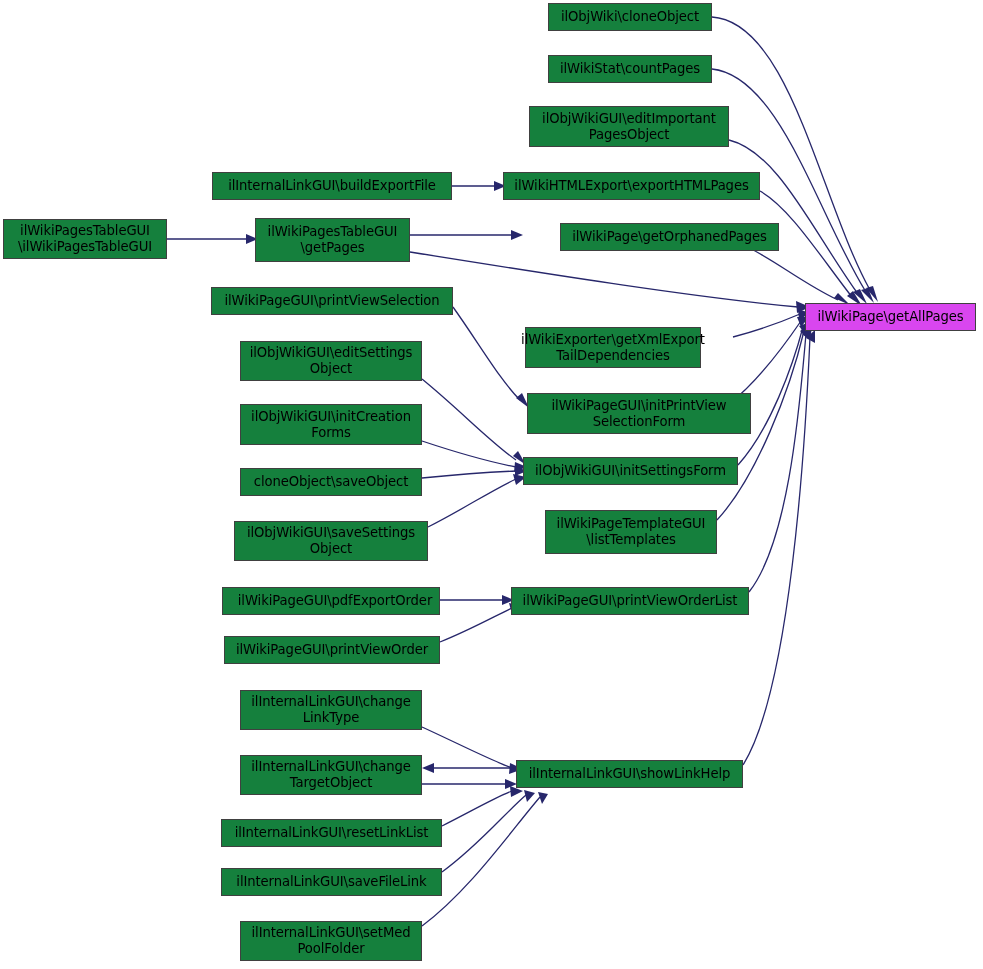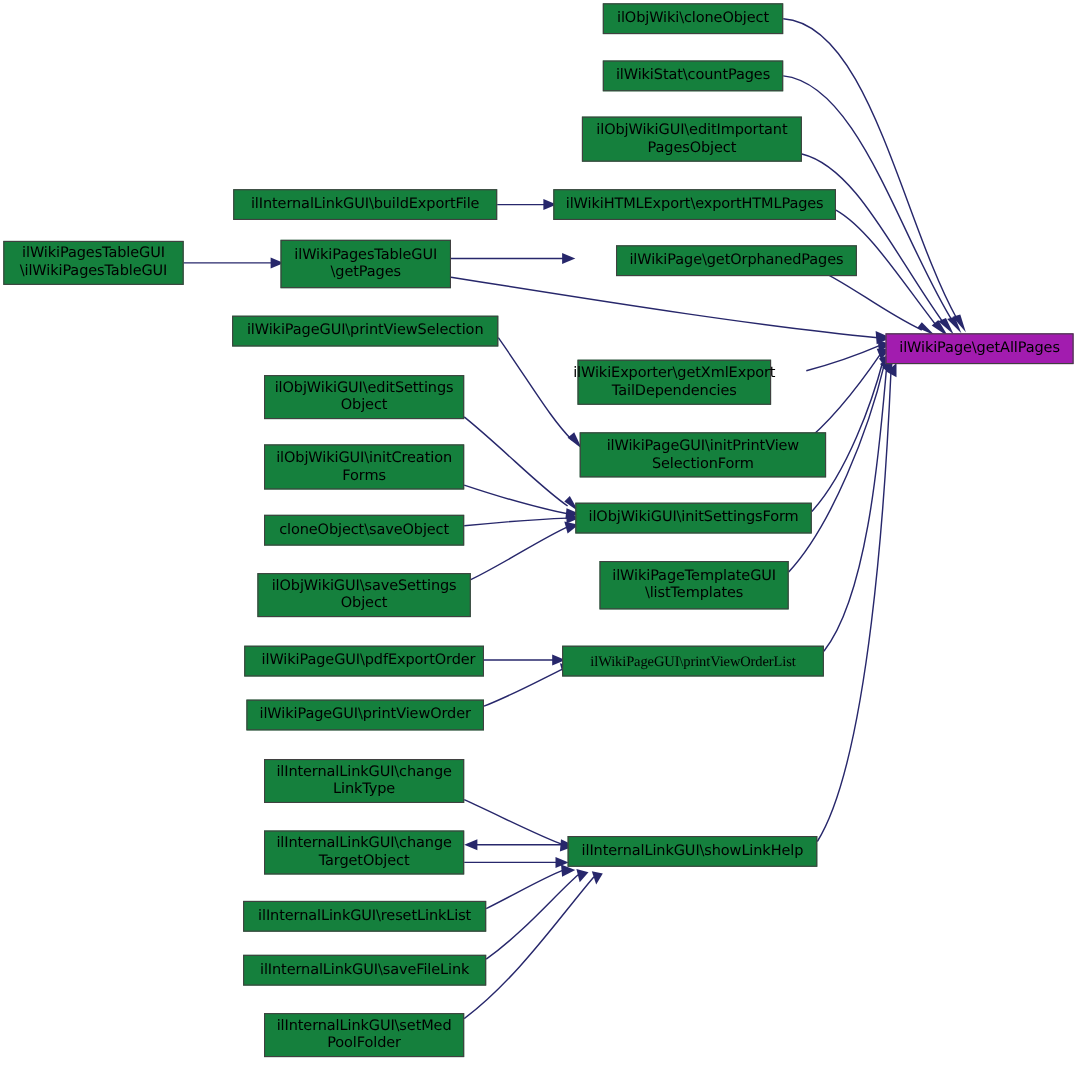--- a/index.html
+++ b/index.html
@@ -35,21 +35,21 @@
     text-align: center;
     font-size: 13.2px;
     line-height: 1.18;
     color: #000000;
     letter-spacing: -0.1px;
     white-space: pre-line;
     padding: 0 3px;
     cursor: default;
   }
   .node-box.highlight {
-    background: #a21caf;
+    background: #d946ef;
   }
   .edge-path {
     fill: none;
     stroke: #27276b;
     stroke-width: 1.3;
   }
   .edge-head {
     fill: #27276b;
     stroke: none;
   }
@@ -194,21 +194,21 @@
 SelectionForm</span></div>
       <div class="node-box" style="left: 240px; top: 404px; width: 182px; height: 41px;"><span>ilObjWikiGUI\initCreation
 Forms</span></div>
       <div class="node-box" style="left: 523px; top: 457px; width: 215px; height: 28px;"><span>ilObjWikiGUI\initSettingsForm</span></div>
       <div class="node-box" style="left: 240px; top: 468px; width: 182px; height: 28px;"><span>cloneObject\saveObject</span></div>
       <div class="node-box" style="left: 545px; top: 510px; width: 172px; height: 44px;"><span>ilWikiPageTemplateGUI
 \listTemplates</span></div>
       <div class="node-box" style="left: 234px; top: 521px; width: 194px; height: 40px;"><span>ilObjWikiGUI\saveSettings
 Object</span></div>
       <div class="node-box" style="left: 222px; top: 587px; width: 218px; height: 28px; padding-left: 11px;"><span>ilWikiPageGUI\pdfExportOrder</span></div>
-      <div class="node-box" style="left: 511px; top: 587px; width: 238px; height: 28px; font-family: Liberation Serif, serif;"><span>ilWikiPageGUI\printViewOrderList</span></div>
+      <div class="node-box" style="left: 511px; top: 587px; width: 238px; height: 28px;"><span>ilWikiPageGUI\printViewOrderList</span></div>
       <div class="node-box" style="left: 224px; top: 636px; width: 216px; height: 28px;"><span>ilWikiPageGUI\printViewOrder</span></div>
       <div class="node-box" style="left: 240px; top: 690px; width: 182px; height: 40px;"><span>ilInternalLinkGUI\change
 LinkType</span></div>
       <div class="node-box" style="left: 240px; top: 755px; width: 182px; height: 40px;"><span>ilInternalLinkGUI\change
 TargetObject</span></div>
       <div class="node-box" style="left: 516px; top: 760px; width: 227px; height: 28px;"><span>ilInternalLinkGUI\showLinkHelp</span></div>
       <div class="node-box" style="left: 221px; top: 819px; width: 221px; height: 28px;"><span>ilInternalLinkGUI\resetLinkList</span></div>
       <div class="node-box" style="left: 221px; top: 868px; width: 221px; height: 28px;"><span>ilInternalLinkGUI\saveFileLink</span></div>
       <div class="node-box" style="left: 240px; top: 921px; width: 182px; height: 40px;"><span>ilInternalLinkGUI\setMed
 PoolFolder</span></div>

